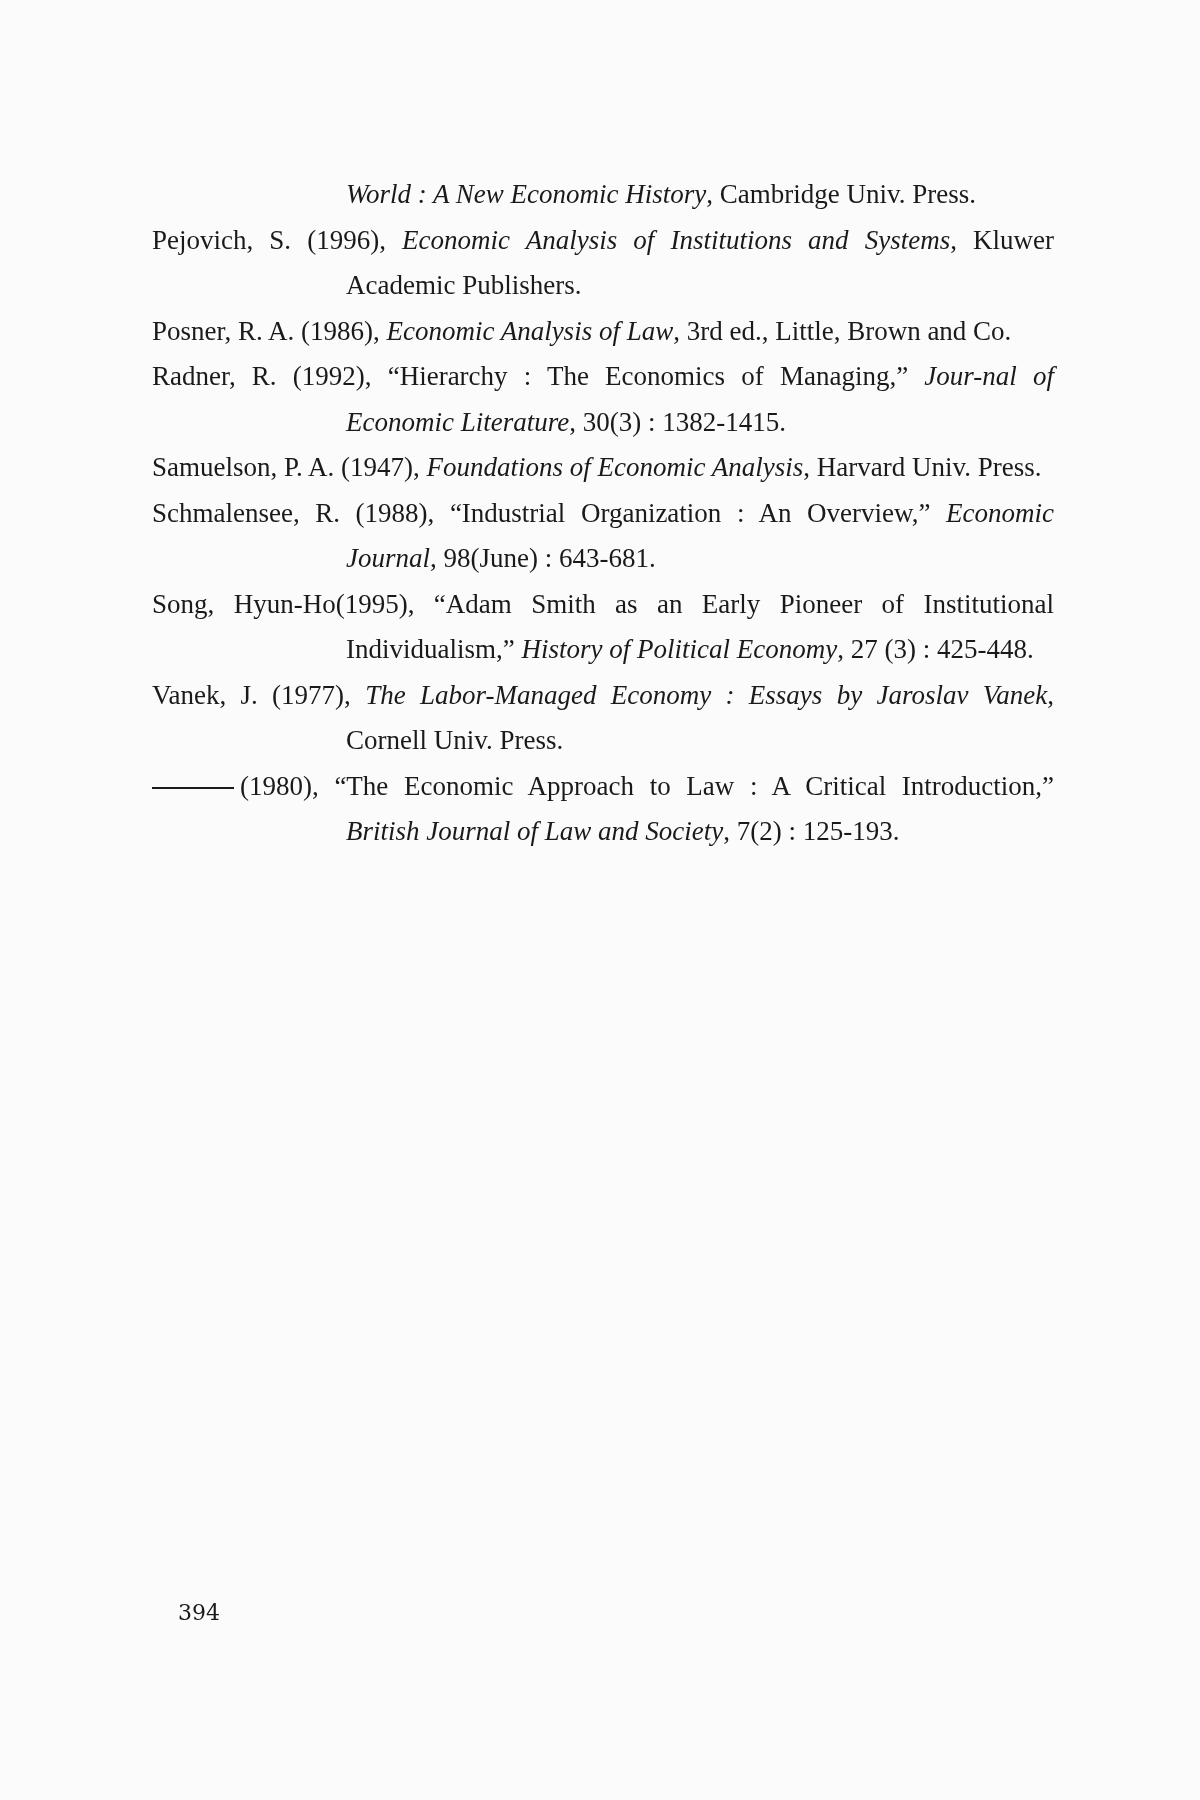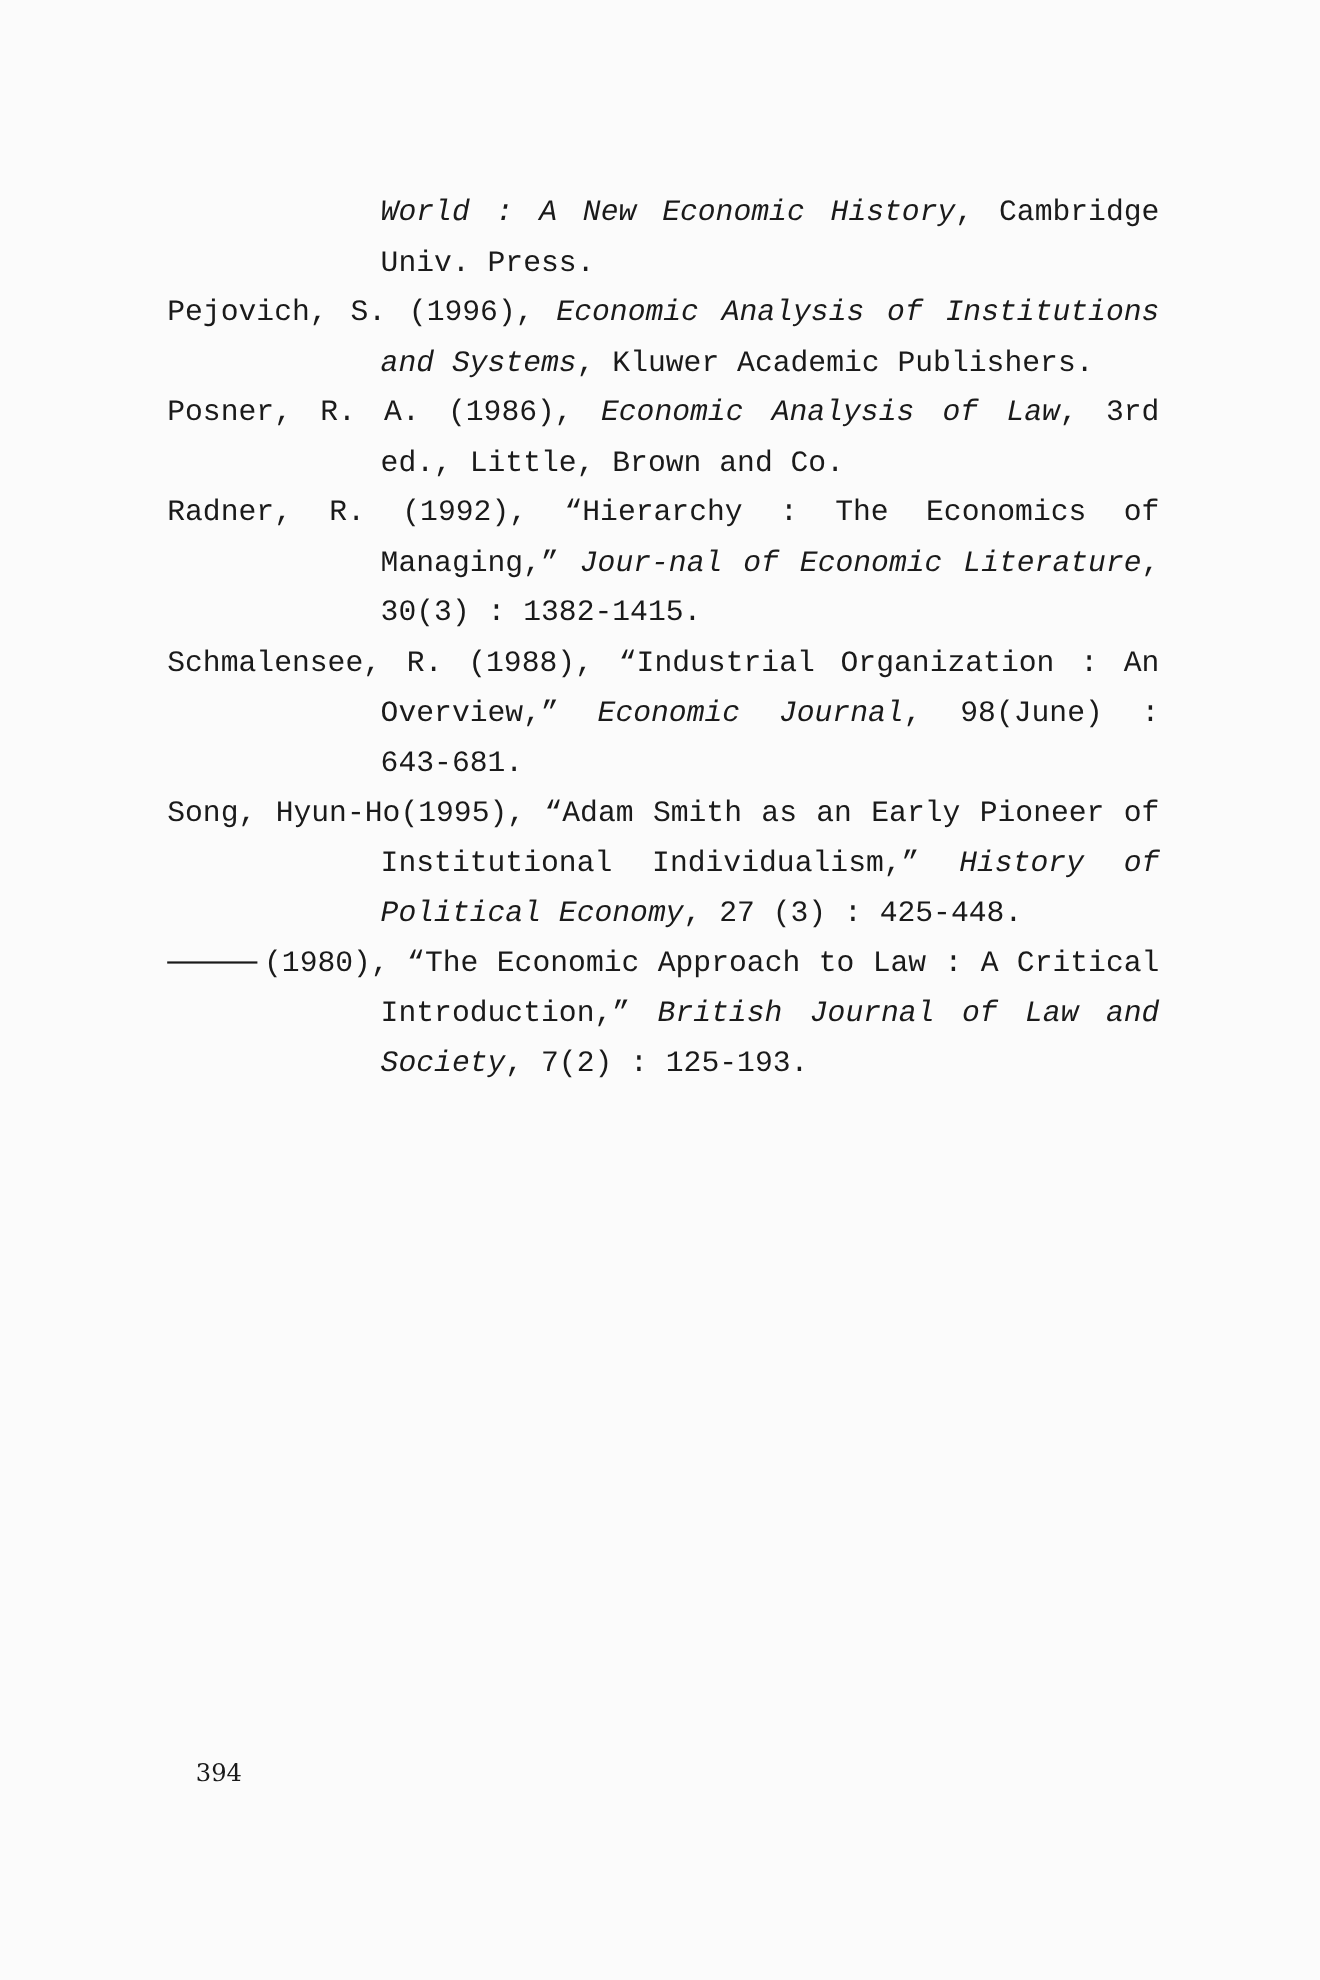--- a/index.html
+++ b/index.html
@@ -17,21 +17,20 @@
       top: 172px;
       width: 902px;
       font-size: 27px;
       line-height: 45.5px;
     }
     .ref {
       padding-left: 194px;
       text-indent: -194px;
       text-align: justify;
       margin: 0;
-      font-family: Liberation Mono, monospace;
     }
     .ref.cont { padding-left: 194px; text-indent: 0; }
     i { font-style: italic; }
     .dash {
       display: inline-block;
       width: 82px;
       border-top: 2px solid #1a1a1a;
       vertical-align: middle;
       margin-right: 6px;
       text-indent: 0;
@@ -59,31 +58,37 @@
   </p>
 
   <p class="ref">
     <span>Posner, R. A. (1986), </span><i>Economic Analysis of Law</i><span>, 3rd ed., Little, Brown and Co.</span>
   </p>
 
   <p class="ref">
     <span>Radner, R. (1992), </span><span>“Hierarchy : The Economics of Managing,” </span><i>Jour-nal of Economic Literature</i><span>, 30(3) : 1382-1415.</span>
   </p>
 
+  <p class="ref">
+    <span>Samuelson, P. A. (1947), </span><i>Foundations of Economic Analysis</i><span>, Harvard Univ. Press.</span>
+  </p>
 
   <p class="ref">
     <span>Schmalensee, R. (1988), </span><span>“Industrial Organization : An Overview,” </span><i>Economic Journal</i><span>, 98(June) : 643-681.</span>
   </p>
 
   <p class="ref">
     <span>Song, Hyun-Ho(1995), </span><span>“Adam Smith as an Early Pioneer of Institutional Individualism,” </span><i>History of Political Economy</i><span>, 27 (3) : 425-448.</span>
   </p>
 
 
 
+  <p class="ref">
+    <span>Vanek, J. (1977), </span><i>The Labor-Managed Economy : Essays by Jaroslav Vanek</i><span>, Cornell Univ. Press.</span>
+  </p>
 
 
   <p class="ref">
     <span class="dash"></span><span>(1980), </span><span>“The Economic Approach to Law : A Critical Introduction,” </span><i>British Journal of Law and Society</i><span>, 7(2) : 125-193.</span>
   </p>
 
 </div>
 
 <div class="page-num">394</div>
 

